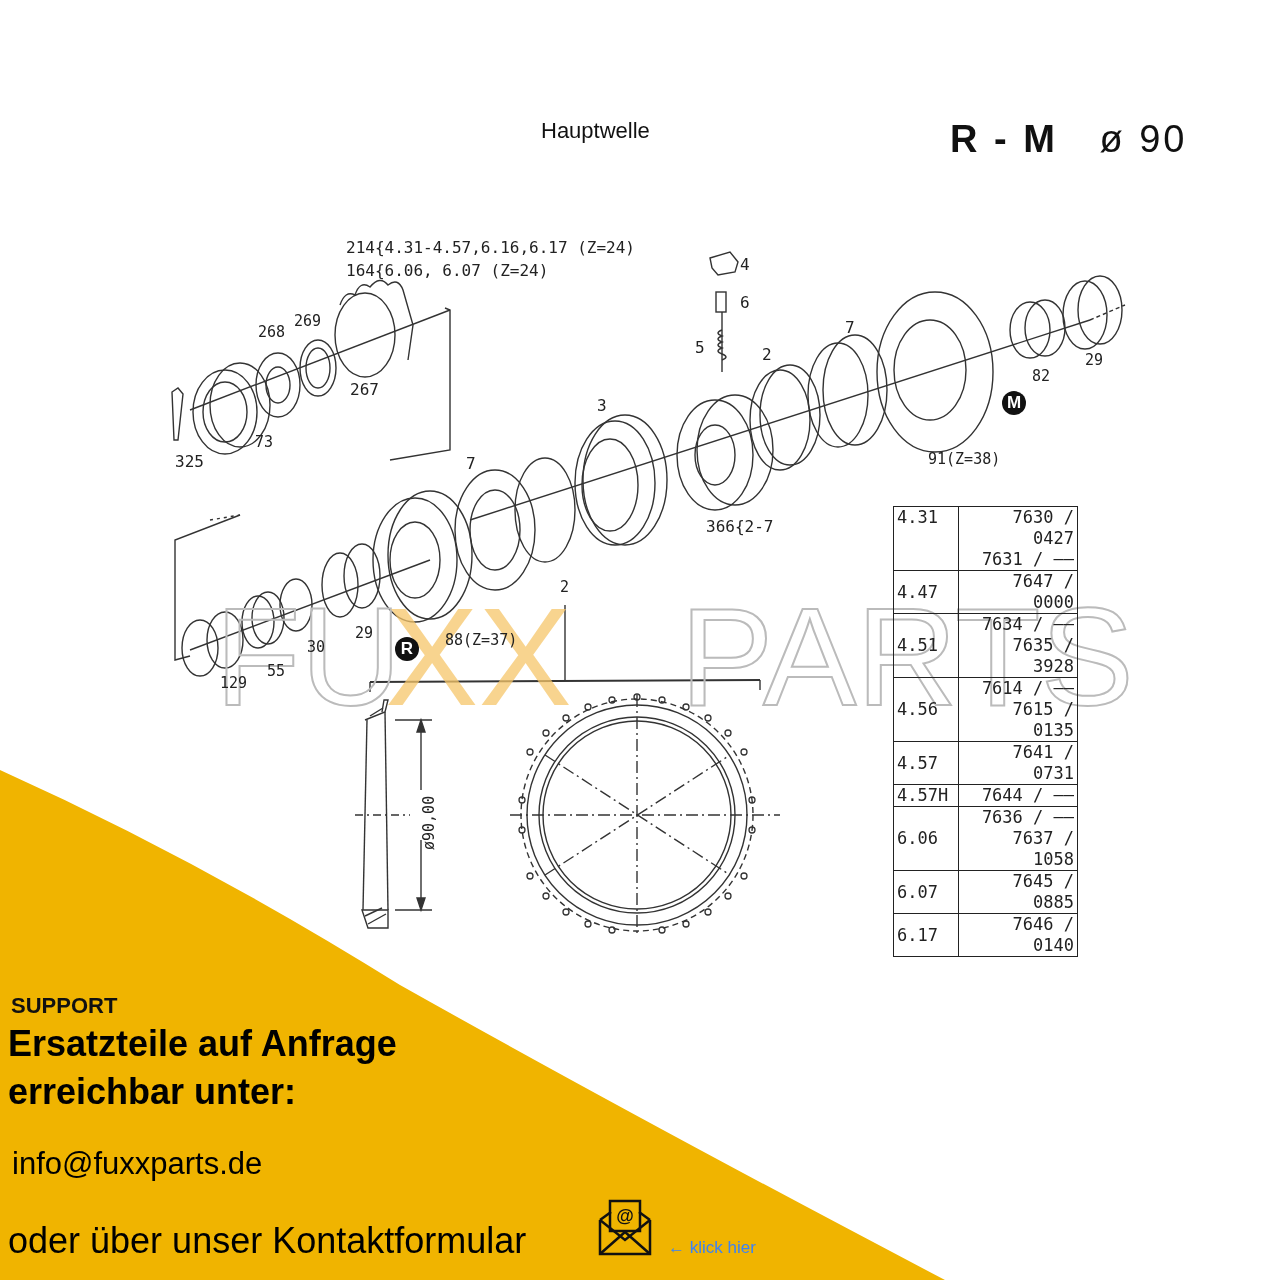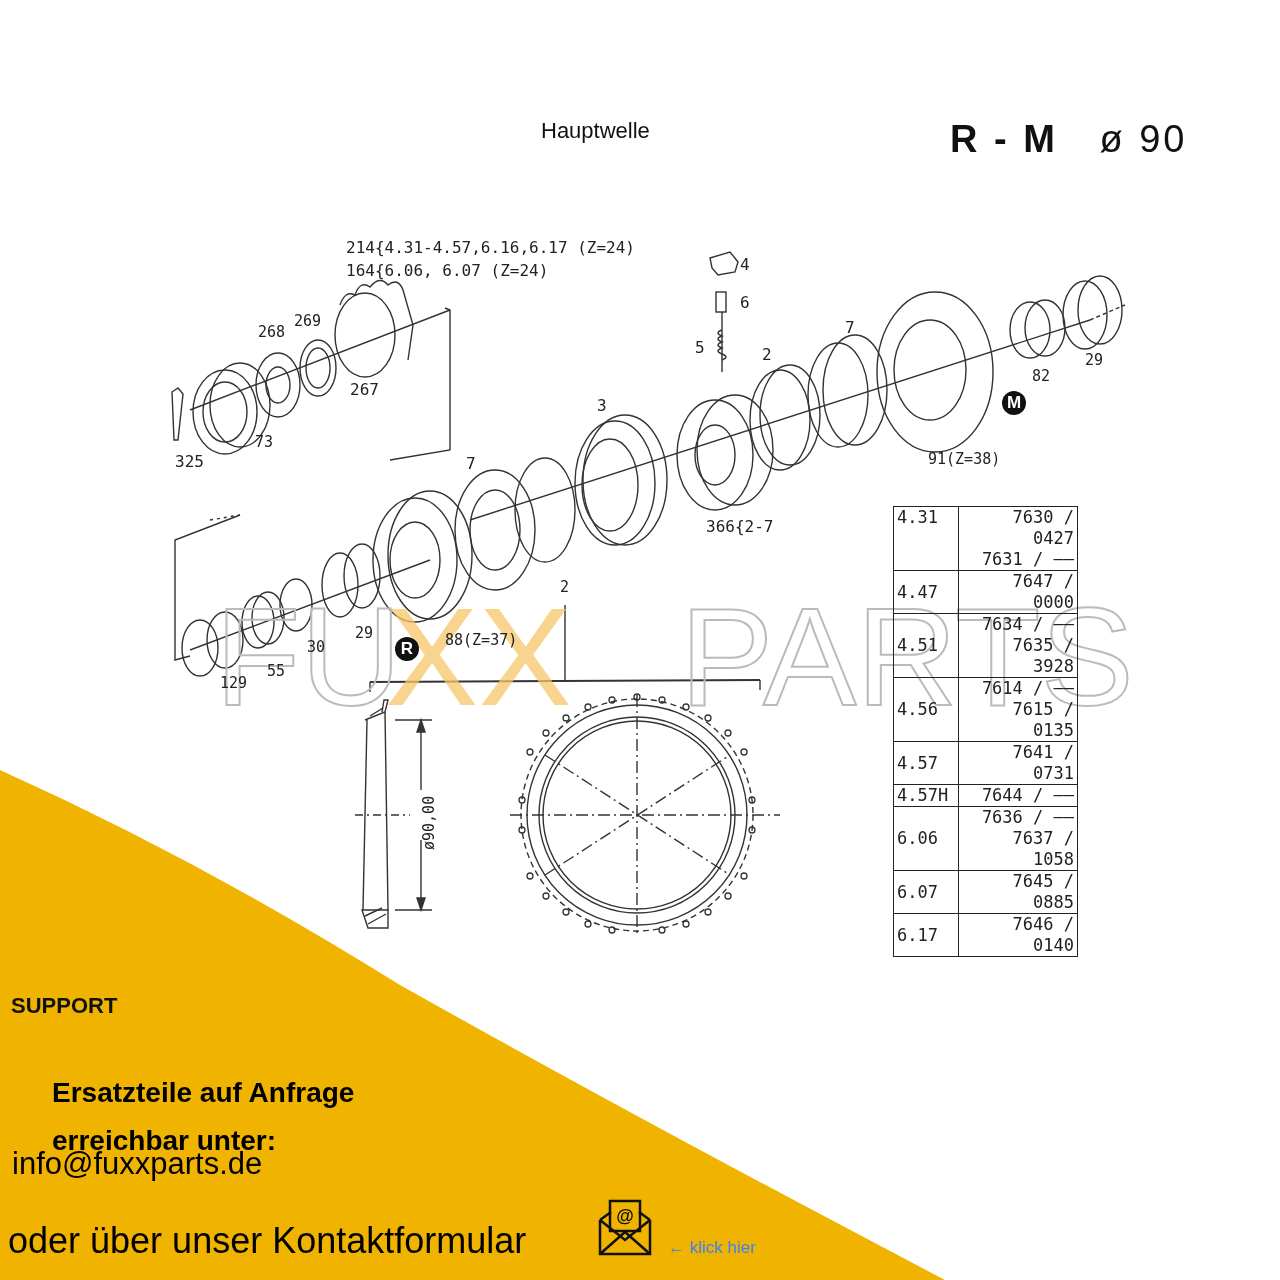--- a/index.html
+++ b/index.html
@@ -29,21 +29,21 @@
     #parts-table td {
       border: 1.5px solid #222; padding: 0 3px; line-height: 21px; vertical-align: middle;
     }
     #parts-table td.k { width: 58px; }
     #parts-table td.v { width: 112px; text-align: right; }
     .badge {
       position: absolute; width: 24px; height: 24px; border-radius: 50%; background: #111; color: #fff;
       font-weight: bold; font-size: 17px; text-align: center; line-height: 24px; z-index: 3;
     }
     .support { left: 11px; top: 993px; font-size: 22px; font-weight: bold; color: #111; z-index: 4; }
-    .headline { left: 8px; top: 1069px; font-size: 28px; font-weight: bold; color: #000; line-height: 48px; z-index: 4; margin-left: 44px; }
+    .headline { left: 8px; top: 1020px; font-size: 36px; font-weight: bold; color: #000; line-height: 48px; z-index: 4; }
     .email { left: 12px; top: 1146px; font-size: 31px; color: #000; z-index: 4; }
     .contact { left: 8px; top: 1220px; font-size: 36px; color: #000; z-index: 4; }
     .mail-icon { left: 597px; top: 1198px; width: 56px; height: 58px; z-index: 4; }
     .klick { left: 668px; top: 1238px; font-size: 17px; color: #3b82f6; z-index: 4; }
   </style>
 </head>
 <body>
 
 <svg id="yellow" viewBox="0 0 1280 1280">
   <path d="M0,770 Q200,860 400,985 Q640,1120 945,1280 L0,1280 Z" fill="#f0b400"></path>

